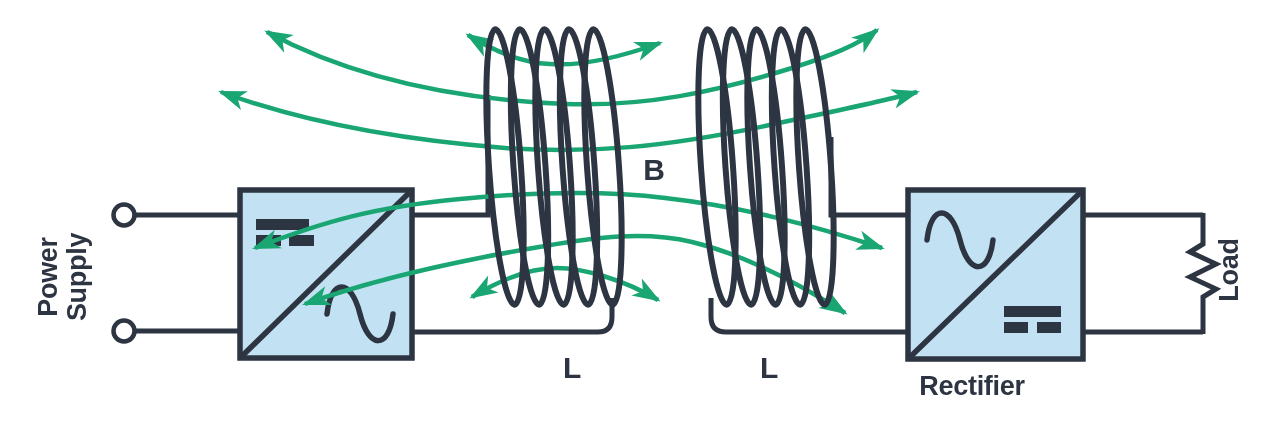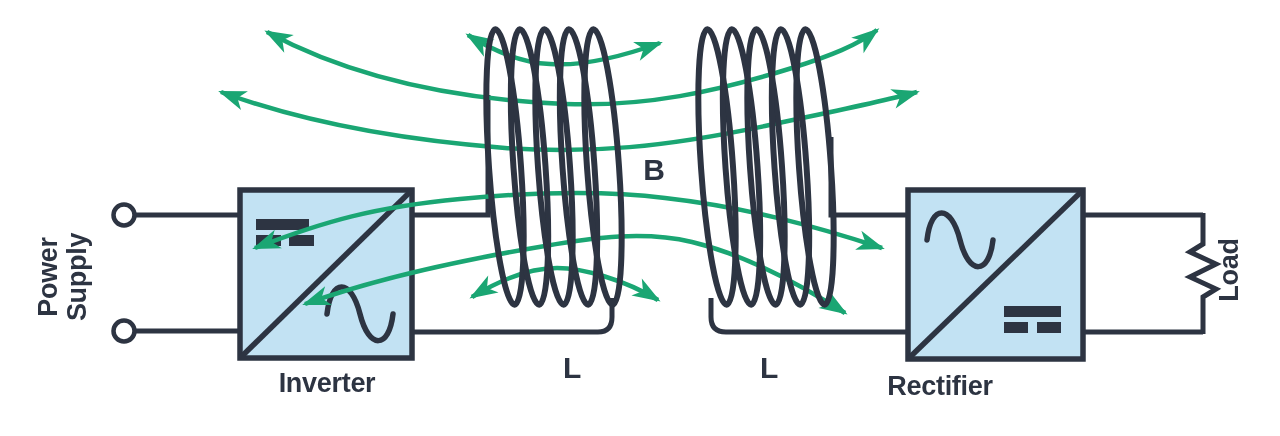--- a/index.html
+++ b/index.html
@@ -117,24 +117,23 @@
       <ellipse class="coil" cx="717" cy="167" rx="16" ry="138" transform="rotate(-4 717 167)"></ellipse>
       <ellipse class="coil" cx="741.5" cy="167" rx="16" ry="138" transform="rotate(-4 741.5 167)"></ellipse>
       <ellipse class="coil" cx="766" cy="167" rx="16" ry="138" transform="rotate(-4 766 167)"></ellipse>
       <ellipse class="coil" cx="790.5" cy="167" rx="16" ry="138" transform="rotate(-4 790.5 167)"></ellipse>
       <ellipse class="coil" cx="815" cy="167" rx="16" ry="138" transform="rotate(-4 815 167)"></ellipse>
     </g>
   </svg>
 
   <div class="lbl rot" style="left:63px;top:277px;"><span>Power</span><br><span>Supply</span></div>
 
-  <div class="lbl" style="left:327px;top:384px;">Inverter</div>
 
   <div class="lbl big" style="left:572px;top:368px;">L</div>
 
   <div class="lbl big" style="left:654px;top:170px;">B</div>
 
   <div class="lbl big" style="left:769px;top:368px;">L</div>
 
-  <div class="lbl" style="left:940px;top:387px;">Rectifier</div>
+  <div class="lbl" style="left:972px;top:387px;">Rectifier</div>
 
   <div class="lbl rot" style="left:1230px;top:270px;">Load</div>
 </div>
 
 </body></html>

